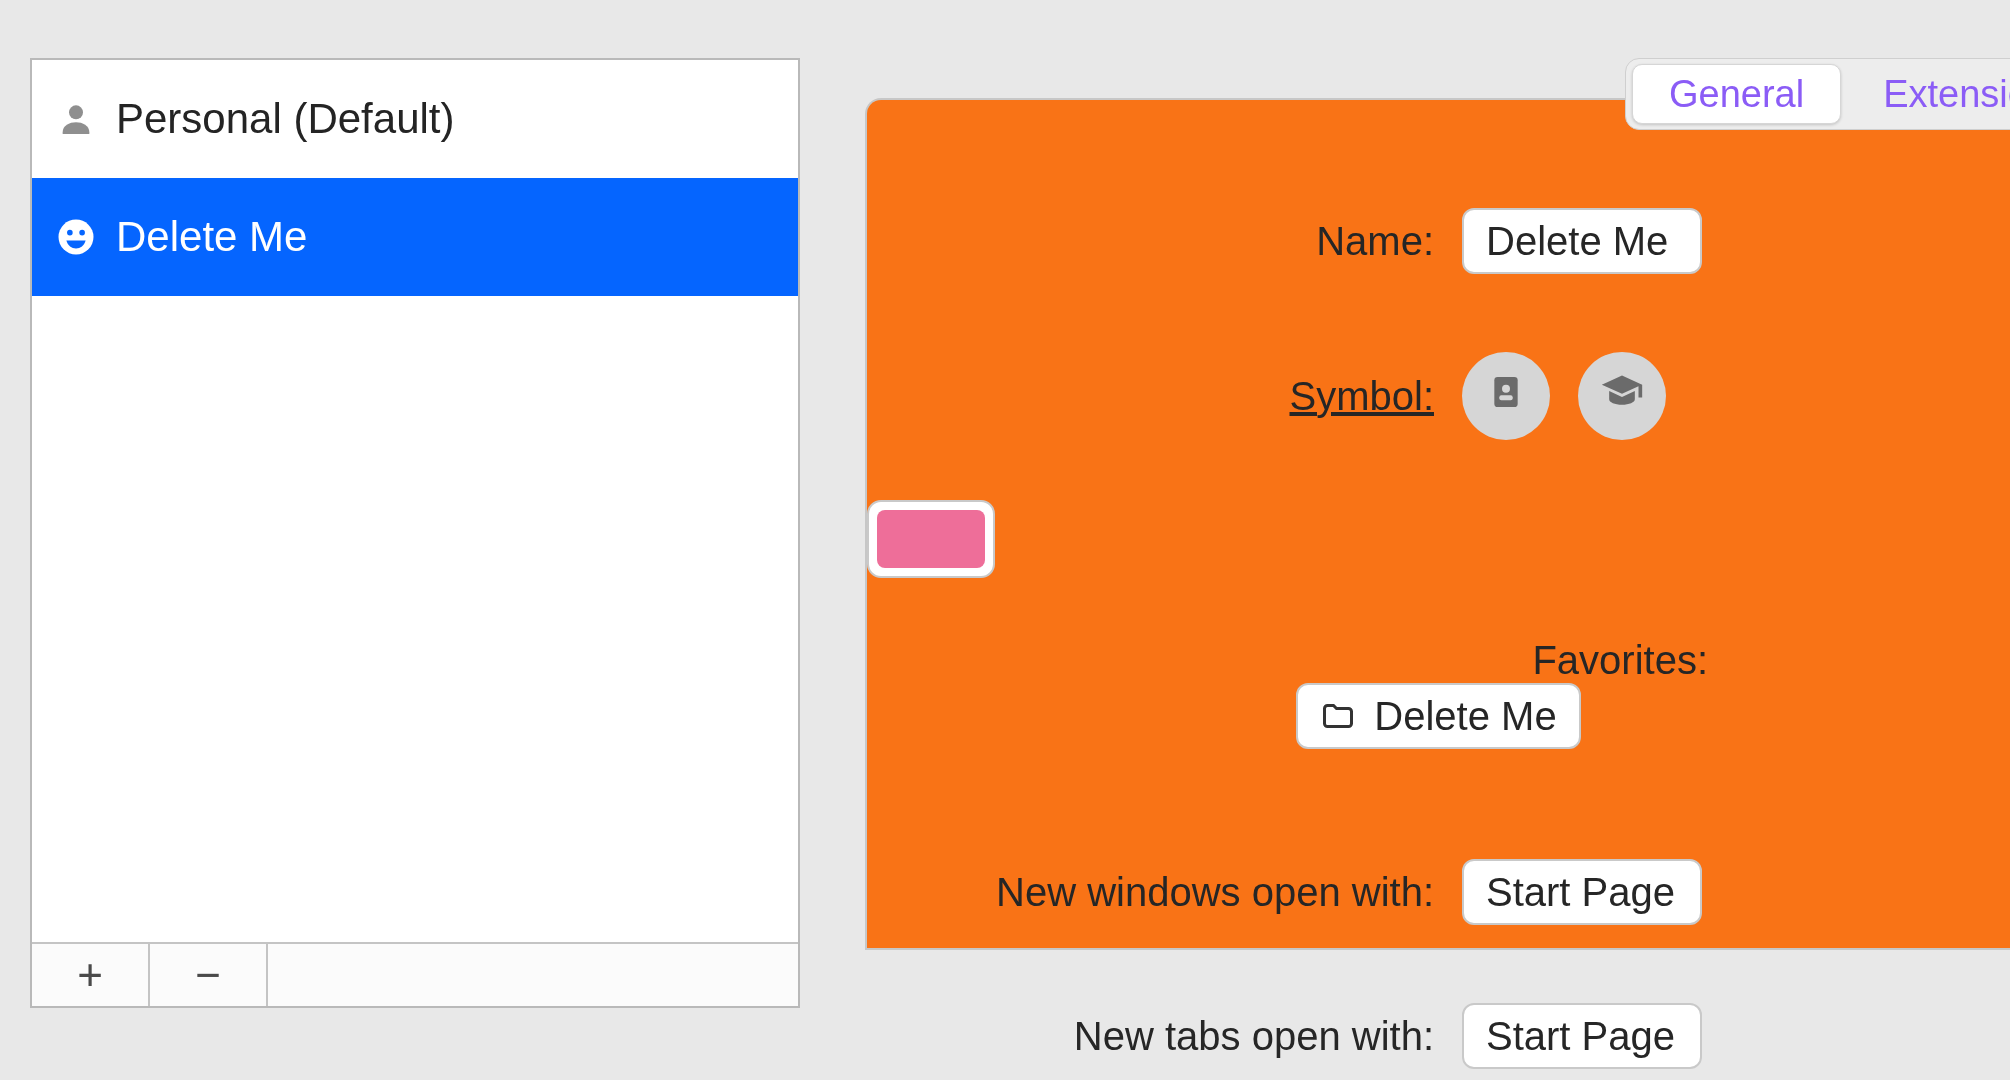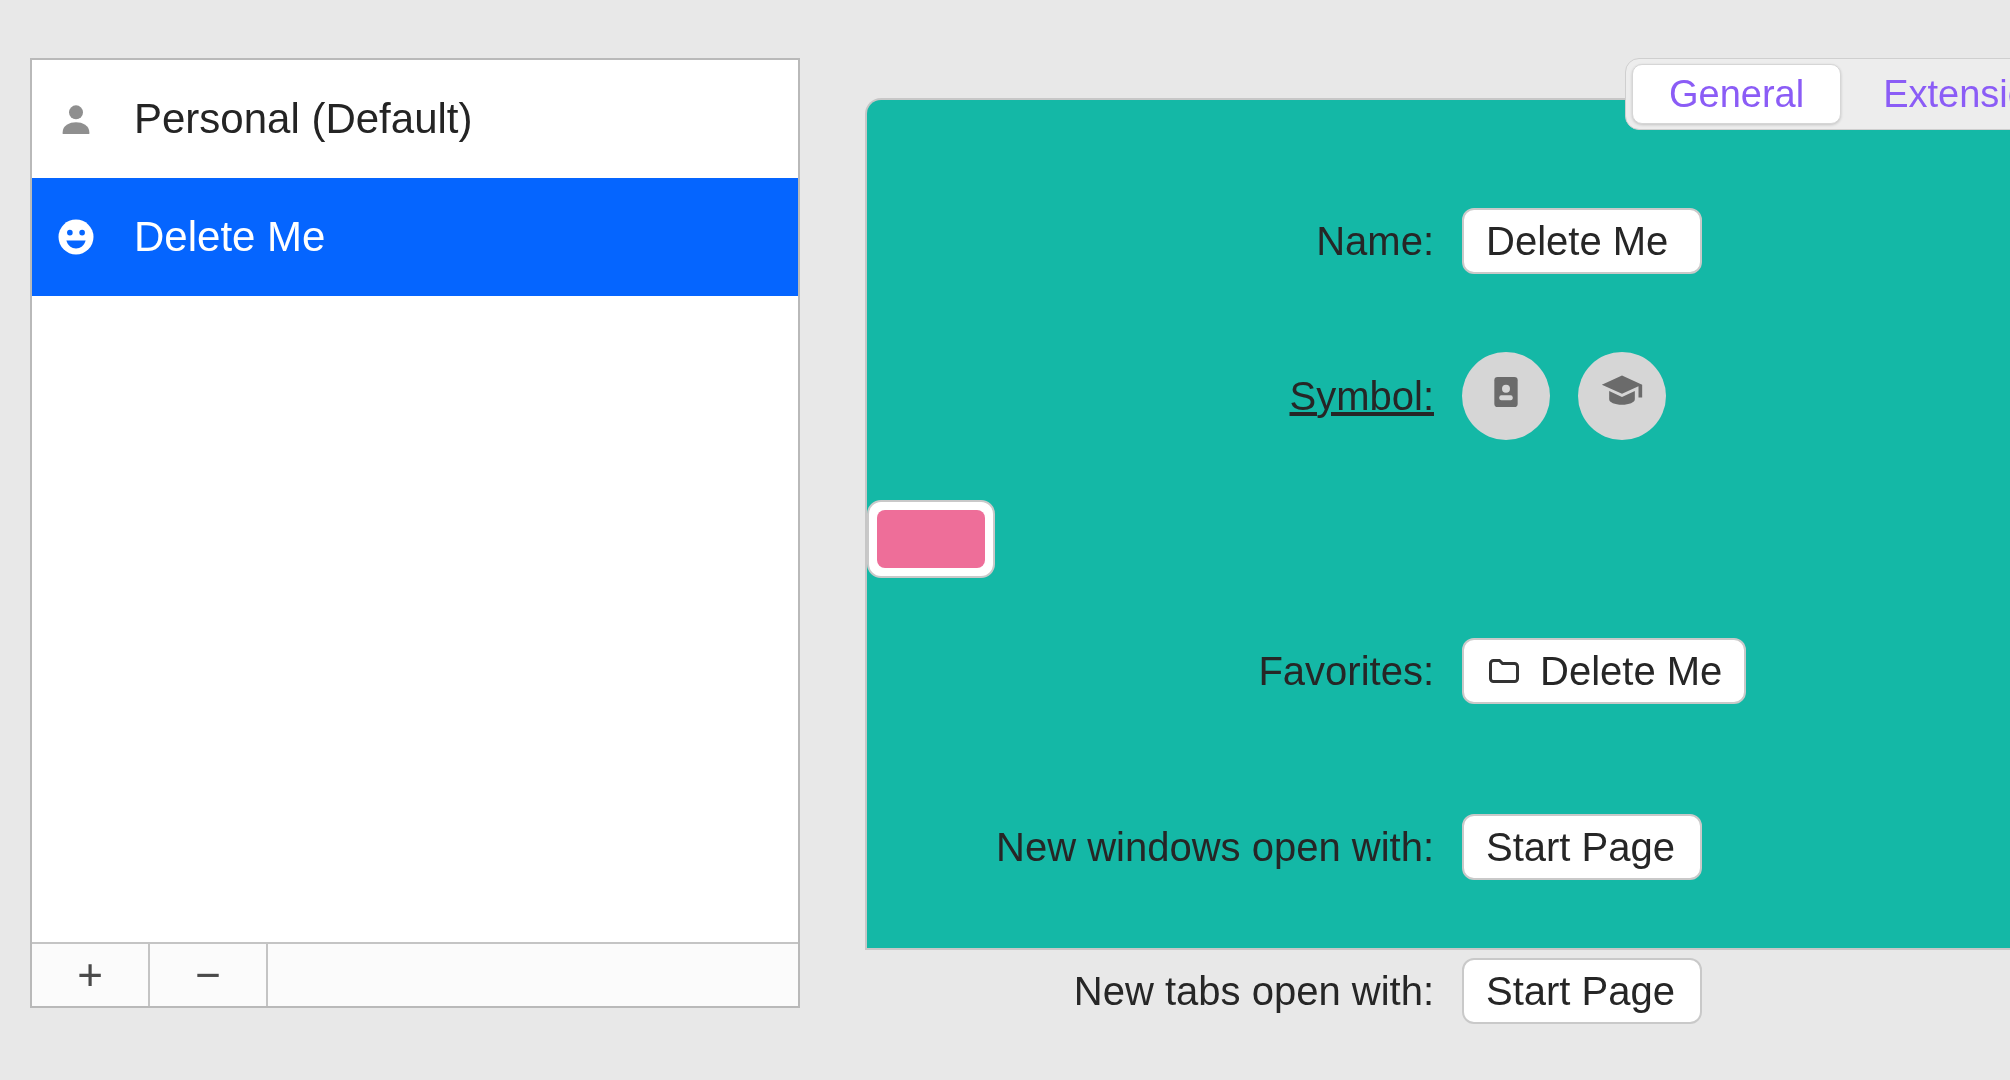--- a/index.html
+++ b/index.html
@@ -27,21 +27,21 @@
   }
   .profile-list {
     flex: 1 1 auto;
     overflow: hidden;
   }
   .profile-row {
     display: flex;
     align-items: center;
     height: 118px;
     padding-left: 20px;
-    gap: 34px;
+    gap: 16px;
     cursor: default;
   }
   .profile-row .row-icon {
     width: 48px;
     height: 48px;
     display: flex;
     align-items: center;
     justify-content: center;
     color: #8f8f8f;
   }
@@ -75,21 +75,21 @@
   }
   .footer-btn:last-of-type { border-right: 2px solid #c4c4c4; }
 
   
   .detail-panel {
     position: absolute;
     left: 865px;
     top: 98px;
     width: 1145px; 
     height: 852px;
-    background: #14b8a6;
+    background: #f97316;
     border: 2px solid #c7c7c7;
     border-right: none;
     border-radius: 16px 0 0 0;
   }
 
   
   .tab-bar {
     position: absolute;
     left: 1625px;
     top: 58px;
@@ -207,21 +207,21 @@
     white-space: nowrap;
     overflow: hidden;
     cursor: default;
   }
   .dropdown svg.leading { flex: 0 0 auto; }
 
   
   .form-row.symbol-row { margin-bottom: 60px; text-decoration: underline; }
   .form-row.symbol-row .form-label { position: relative; top: 0; }
   .form-row.color-row { margin-bottom: 60px; }
-  .form-row.favorites-row { margin-bottom: 110px; }
+  .form-row.favorites-row { margin-bottom: 110px; flex-direction: column; }
 
 </style>
 </head>
 <body>
 
 <div class="sidebar">
   <div class="profile-list">
 
     <div class="profile-row">
       <span class="row-icon">

